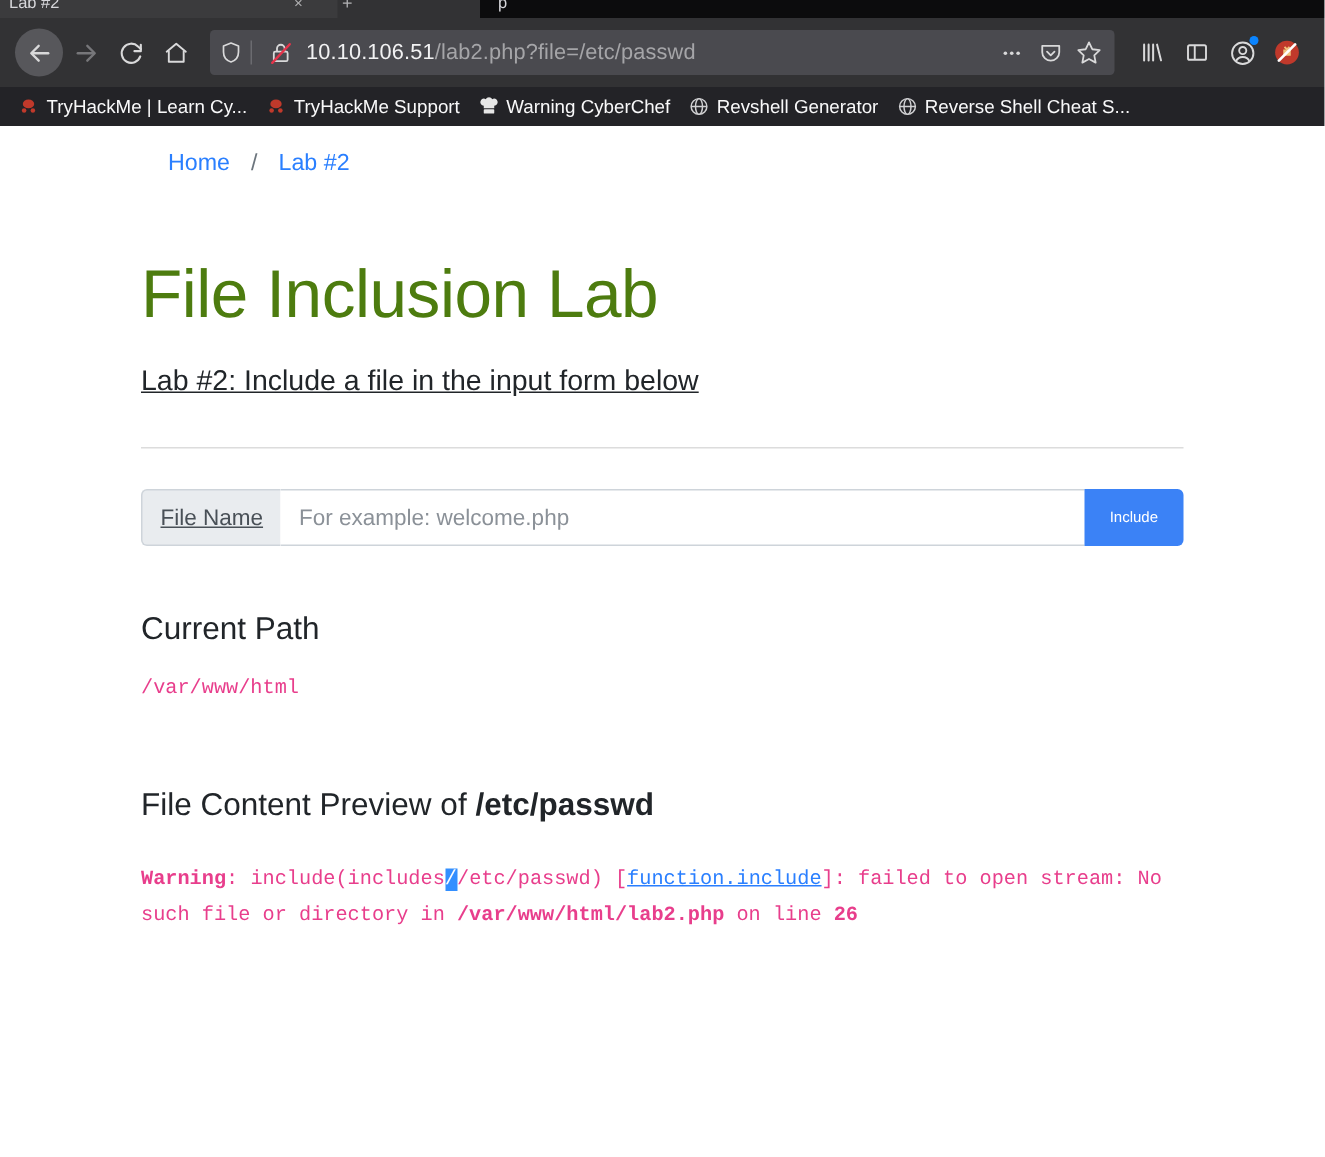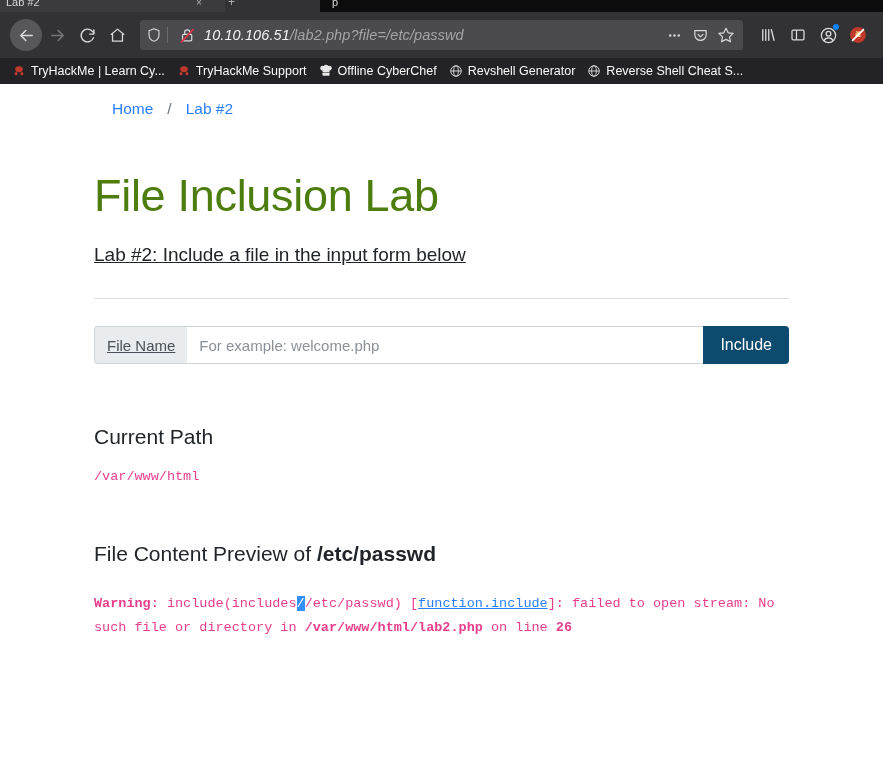--- a/index.html
+++ b/index.html
@@ -140,21 +140,20 @@
   }
   #url-text {
     flex: 1;
     font-size: 14.5px;
     color: #a5a5a8;
     white-space: nowrap;
     overflow: hidden;
     min-width: 0;
     padding-left: 4px;
     letter-spacing: 0.1px;
-    font-style: italic;
   }
   #url-text .host { color: #f2f2f3; }
   .urlbar-icon {
     width: 26px;
     height: 26px;
     display: flex;
     align-items: center;
     justify-content: center;
     flex: none;
     color: #d9d9da;
@@ -281,35 +280,35 @@
     color: #a16207;
     padding: 0 12px;
     box-sizing: border-box;
     outline: none;
     font-family: "Liberation Sans", sans-serif;
     background: #fff;
     min-width: 0;
   }
   #filename-input::placeholder { color: #8b9198; opacity: 1; }
   #include-button {
-    background: #0c4a6e;
+    background: #3b82f6;
     color: #ffffff;
     border: none;
     border-radius: 0 4px 4px 0;
-    font-size: 16px;
+    font-size: 10px;
     padding: 0 17px;
     cursor: pointer;
     font-family: "Liberation Sans", sans-serif;
     flex: none;
   }
   .section-head {
     font-size: 21px;
     font-weight: 400;
     color: #212529;
-    margin: 60px 0 0 0;
+    margin: 43px 0 0 0;
     line-height: 1.25;
   }
   .section-head b { font-weight: 700; }
   .mono-path {
     font-family: "Liberation Mono", monospace;
     font-size: 13.5px;
     color: #e83e8c;
     margin-top: 17px;
     line-height: 1.5;
     word-break: break-all;
@@ -473,21 +472,21 @@
       <span>TryHackMe Support</span>
     </div>
 
     <div class="bookmark">
       <span class="bm-ico">
         <svg width="14" height="14" viewBox="0 0 24 24" fill="#e6e6e6">
           <path d="M6 11a4 4 0 1 1 2.2-7.4 4.3 4.3 0 0 1 7.6 0A4 4 0 1 1 18 11v3H6z"></path>
           <rect x="6" y="15" width="12" height="5" rx="1"></rect>
         </svg>
       </span>
-      <span>Offline CyberChef</span>
+      <span>Warning CyberChef</span>
     </div>
 
     <div class="bookmark">
       <span class="bm-ico">
         <svg width="14" height="14" viewBox="0 0 24 24" fill="none" stroke="#d0d0d2" stroke-width="1.7">
           <circle cx="12" cy="12" r="9"></circle>
           <ellipse cx="12" cy="12" rx="4" ry="9"></ellipse>
           <line x1="3" y1="12" x2="21" y2="12"></line>
         </svg>
       </span>

